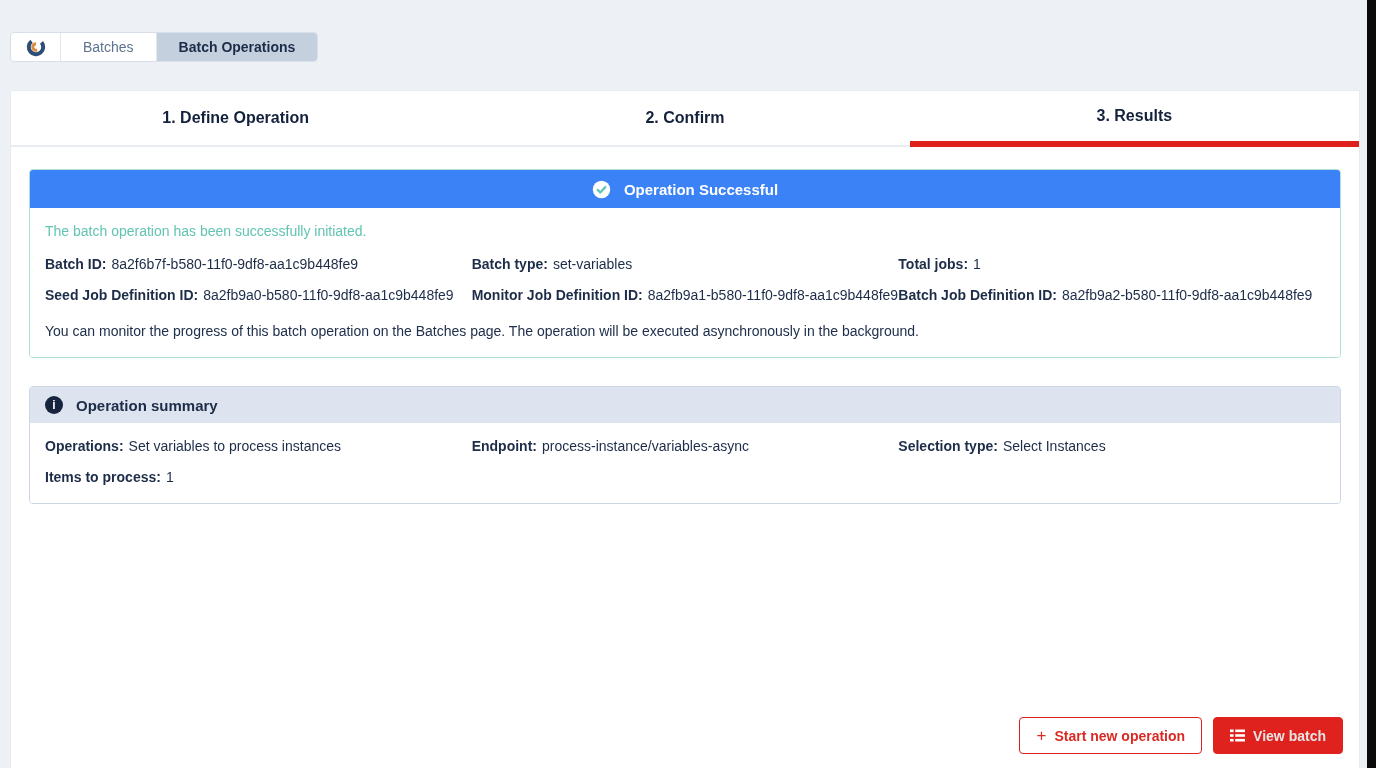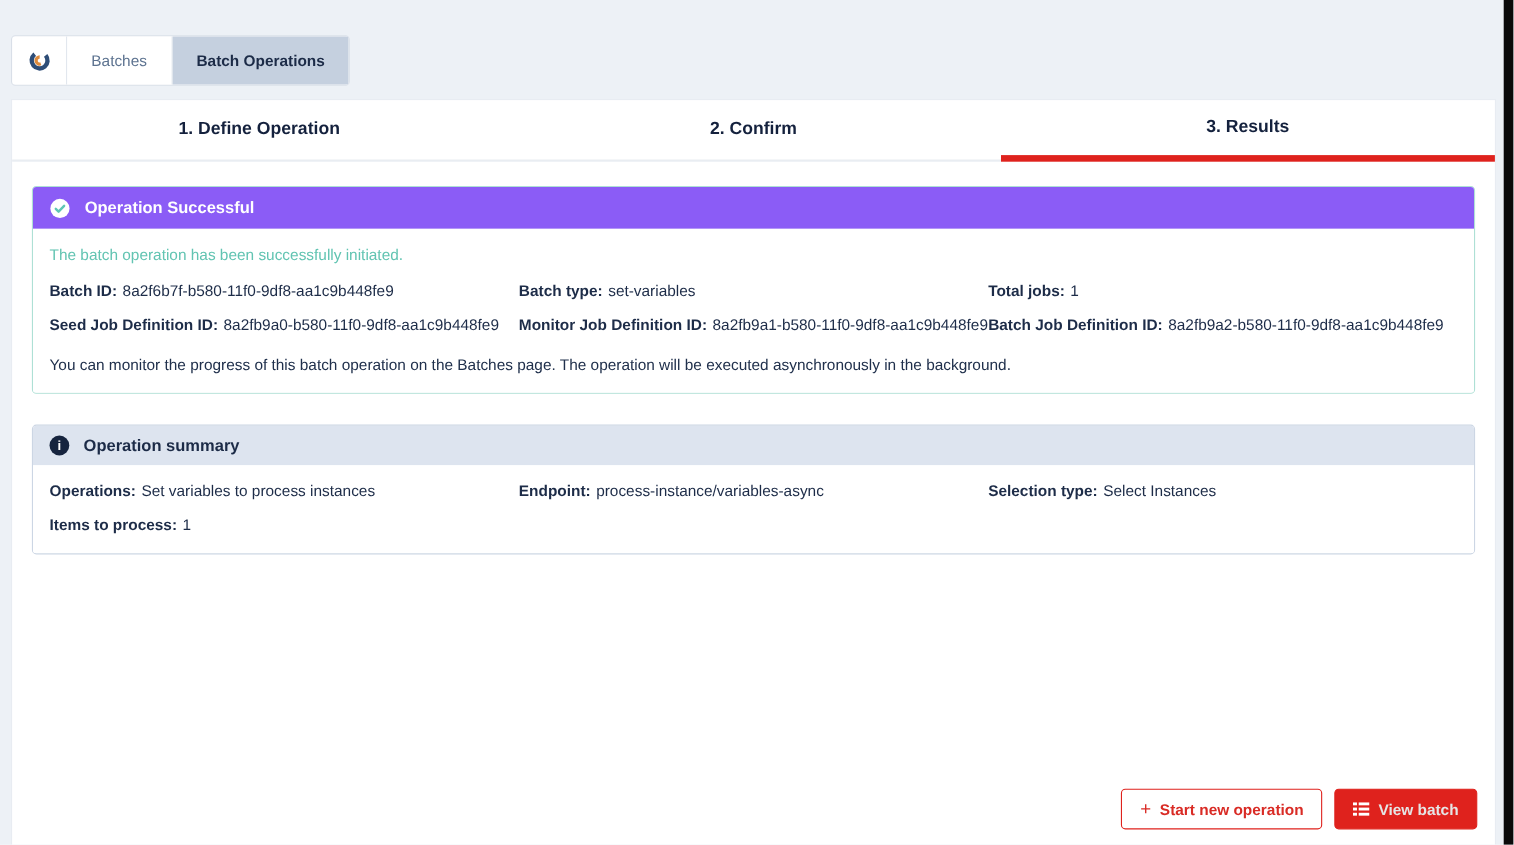--- a/index.html
+++ b/index.html
@@ -9,21 +9,21 @@
     background:#edf1f6;
     color:#1d2c48;
     position:relative;
     font-size:14px;
   }
 
   
   .edge-strip { position:absolute; right:0; top:0; width:9px; height:768px; background:#0a0a0a; }
 
   
-  .topnav { position:absolute; left:10px; top:32px; display:flex; height:46px;
+  .topnav { position:absolute; left:10px; top:32px; display:flex; height:30px;
             background:#fff; border:1px solid #d9dfe8; border-radius:4px; overflow:hidden; }
   .nav-tab { display:flex; align-items:center; justify-content:center; padding:0 22px;
              color:#5d7390; cursor:pointer; border-right:1px solid #e2e7ee; }
   .nav-tab.logo { width:50px; padding:0; }
   .nav-tab.active { background:#c5d0df; color:#1c2b47; font-weight:700; border-right:none; }
 
   
   .card { position:absolute; left:10px; top:90px; width:1350px; bottom:0;
           background:#fff; border:1px solid #e8ecf2; border-bottom:none; }
 
@@ -35,21 +35,21 @@
   .step.active { border-bottom:6px solid #df221d; }
 
   .content { padding:22px 18px 0 18px; }
 
   
   .panel { border-radius:4px; overflow:hidden; }
   .panel.success { border:1px solid #aee0d5; }
   .panel.summary { border:1px solid #ccd6e4; margin-top:28px; }
   .panel-header { display:flex; align-items:center; gap:13px; padding:0 15px; height:38px;
                   font-weight:700; font-size:15px; }
-  .panel.success .panel-header { background:#8b5cf6; color:#ffffff; }
+  .panel.success .panel-header { background:#3b82f6; color:#ffffff;justify-content:center; }
   .panel.summary .panel-header { background:#dde4ef; color:#1c2b47; height:36px; }
   .panel-body { padding:15px 15px 18px 15px; background:#fff; }
 
   .success-msg { color:#62c4b2; margin-bottom:17px; }
 
   .fgrid { display:grid; grid-template-columns:1fr 1fr 1fr; row-gap:15px; }
   .flabel { font-weight:700; }
   .fvalue { margin-left:5px; }
 
   .note { margin-top:20px; color:#20304c; }

